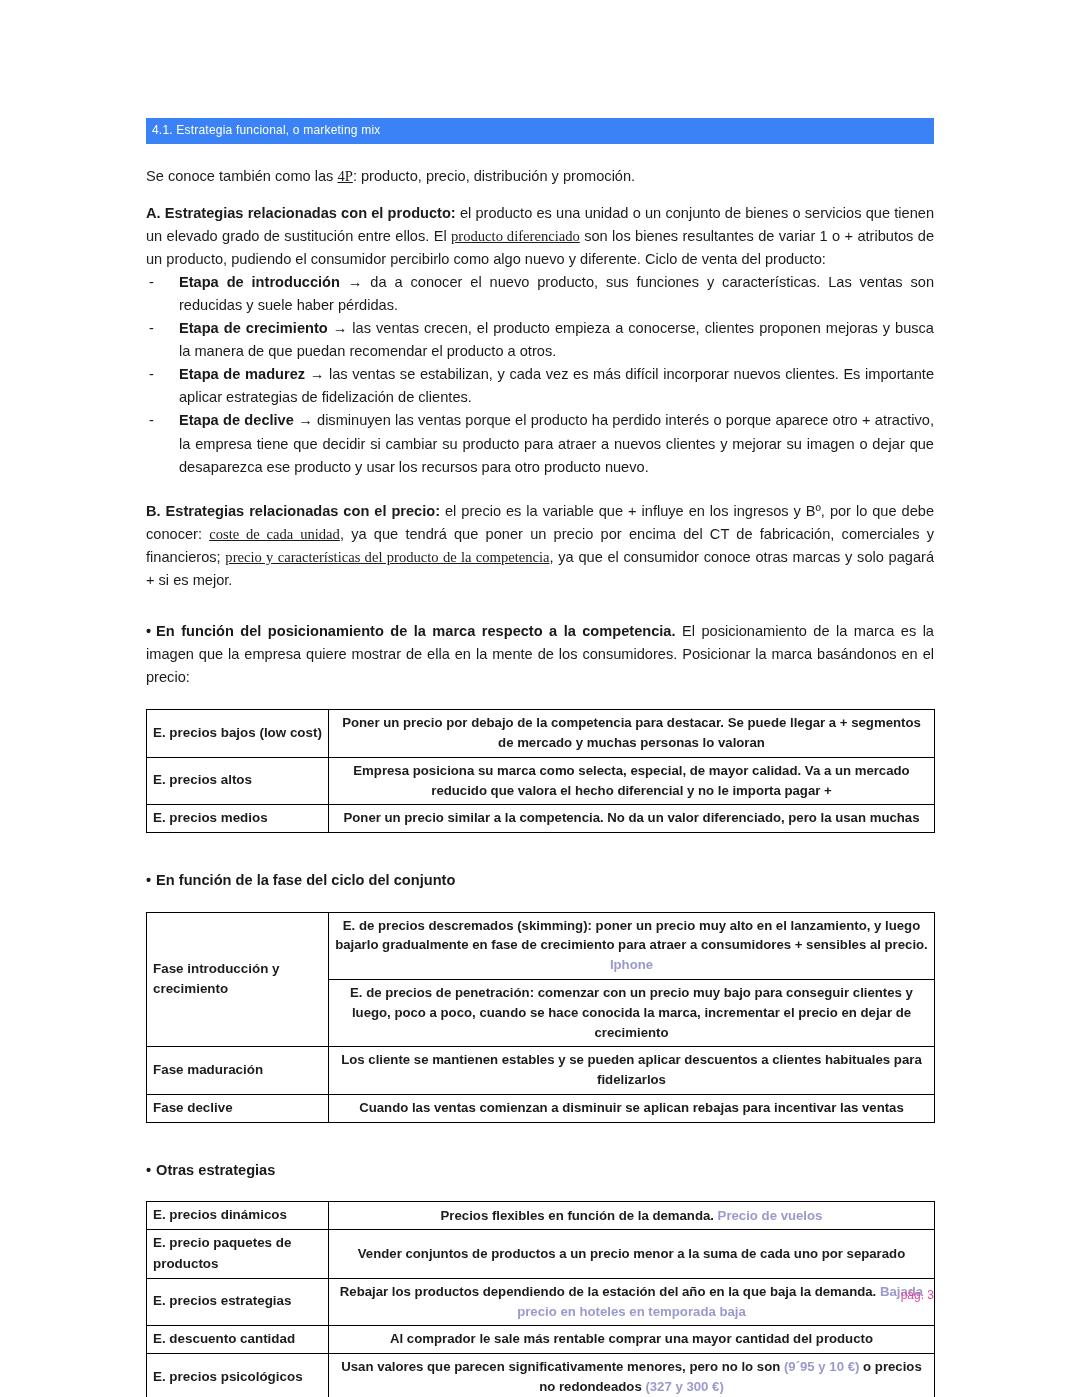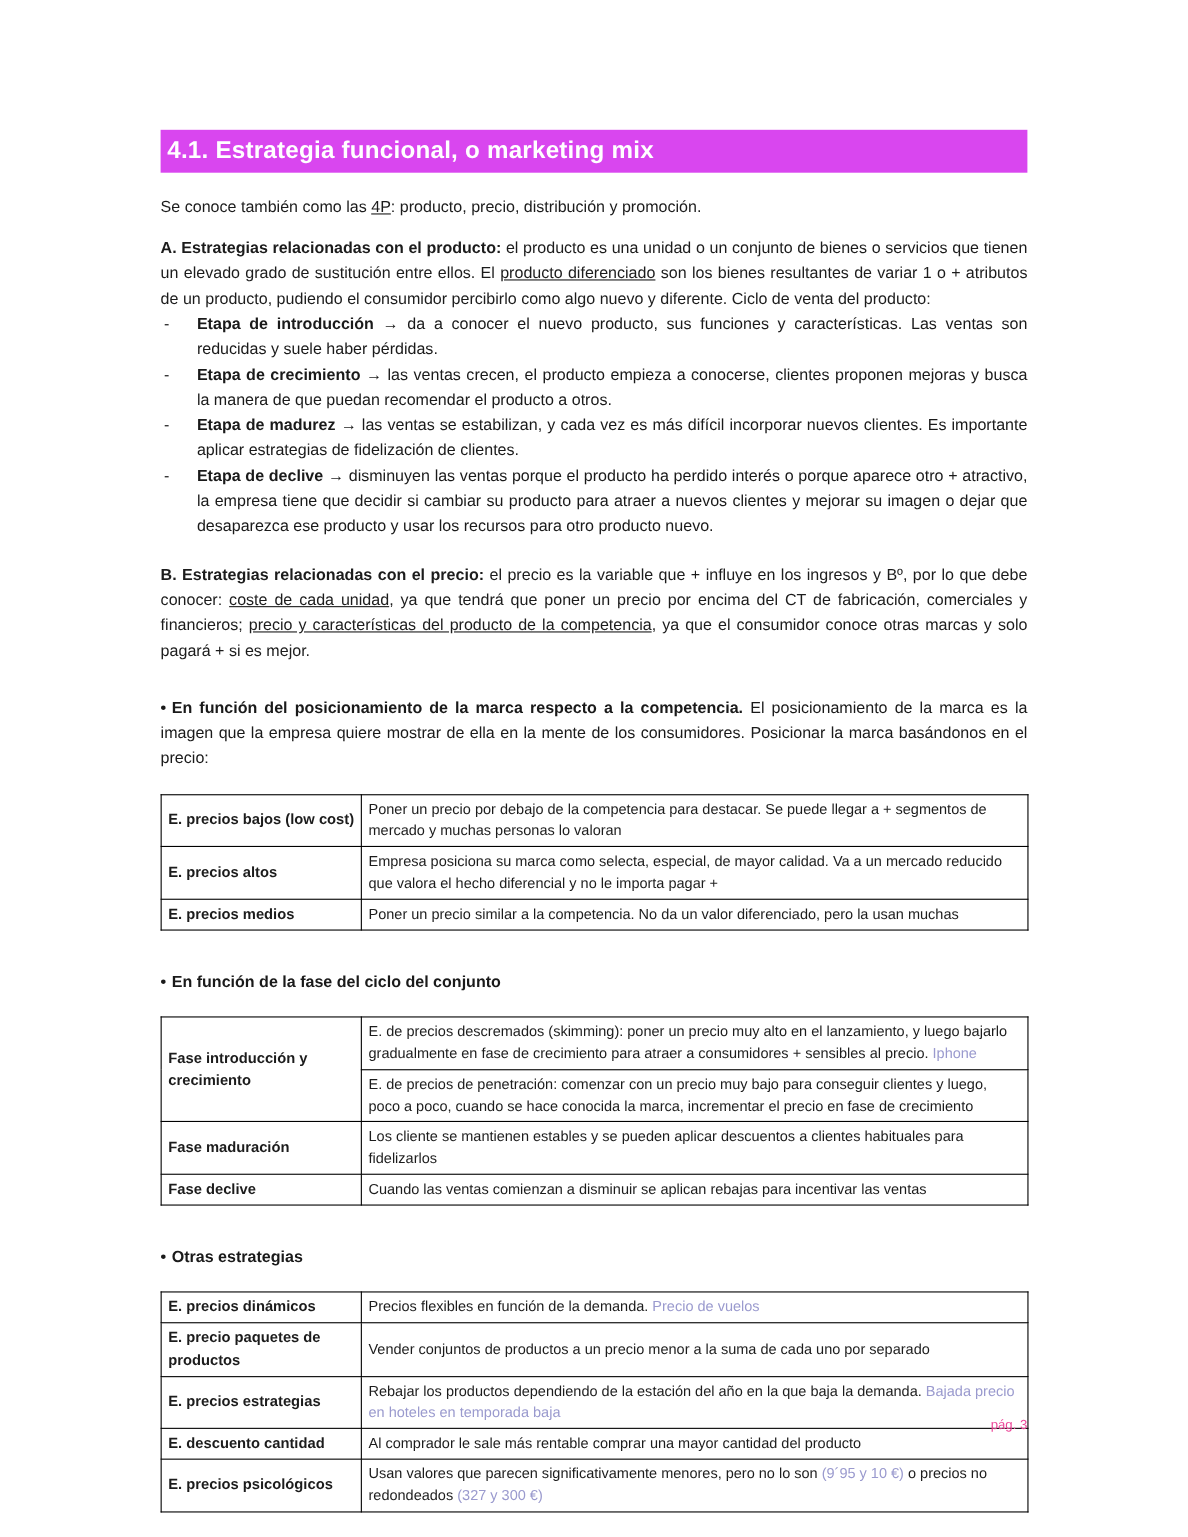--- a/index.html
+++ b/index.html
@@ -14,42 +14,42 @@
     overflow: hidden;
   }
   .page {
     position: absolute;
     left: 146px;
     top: 0;
     width: 788px;
   }
   
   .banner {
-    background: #d946ef;
+    background: #3b82f6;
     color: #ffffff;
-    font-size: 22px;
-    font-weight: 700;
+    font-size: 12px;
+    font-weight: 400;
     letter-spacing: 0.2px;
     padding: 5px 6px 6px 6px;
     margin-top: 118px;
     line-height: 1.25;
   }
   
   p.para {
     font-size: 14.6px;
     line-height: 1.58;
     margin: 0;
     text-align: justify;
     color: #1c1c1c;
   }
   .gap-lg { height: 21px; }
   .gap-md { height: 14px; }
   .gap-xs { height: 5px; }
   b, .b { font-weight: bold; }
-  .u { text-decoration: underline; }
+  .u { text-decoration: underline; font-family: Liberation Serif, serif; }
   .ex { color: #9a9ace; }
   
   .dlist { margin: 0; padding: 0; list-style: none; }
   .dlist li {
     position: relative;
     padding-left: 33px;
     font-size: 14.6px;
     line-height: 1.58;
     text-align: justify;
     margin: 0;
@@ -79,21 +79,21 @@
   table.doc td {
     border: 1.3px solid #000000;
     padding: 3px 6px 4px 6px;
     vertical-align: middle;
     color: #1c1c1c;
   }
   td.key {
     font-weight: bold;
     font-size: 13.4px;
   }
-  td.val { font-weight: normal; }
+  td.val { font-weight: bold; text-align: center; }
   
   .footer {
     position: absolute;
     left: 146px;
     top: 1288px;
     width: 788px;
     text-align: right;
     font-size: 12px;
     color: #ec4899;
   }
@@ -161,21 +161,21 @@
     <colgroup>
         <col style="width:182px">
         <col style="width:606px">
       </colgroup>
     <tbody>
       <tr>
         <td class="key" rowspan="2">Fase introducción y crecimiento</td>
         <td class="val"><span>E. de precios descremados (skimming): poner un precio muy alto en el lanzamiento, y luego bajarlo gradualmente en fase de crecimiento para atraer a consumidores + sensibles al precio. </span><span class="ex">Iphone</span></td>
       </tr>
       <tr>
-        <td class="val">E. de precios de penetración: comenzar con un precio muy bajo para conseguir clientes y luego, poco a poco, cuando se hace conocida la marca, incrementar el precio en fase de crecimiento</td>
+        <td class="val">E. de precios de penetración: comenzar con un precio muy bajo para conseguir clientes y luego, poco a poco, cuando se hace conocida la marca, incrementar el precio en dejar de crecimiento</td>
       </tr>
       <tr>
         <td class="key">Fase maduración</td>
         <td class="val">Los cliente se mantienen estables y se pueden aplicar descuentos a clientes habituales para fidelizarlos</td>
       </tr>
       <tr>
         <td class="key">Fase declive</td>
         <td class="val">Cuando las ventas comienzan a disminuir se aplican rebajas para incentivar las ventas</td>
       </tr>
     </tbody>

